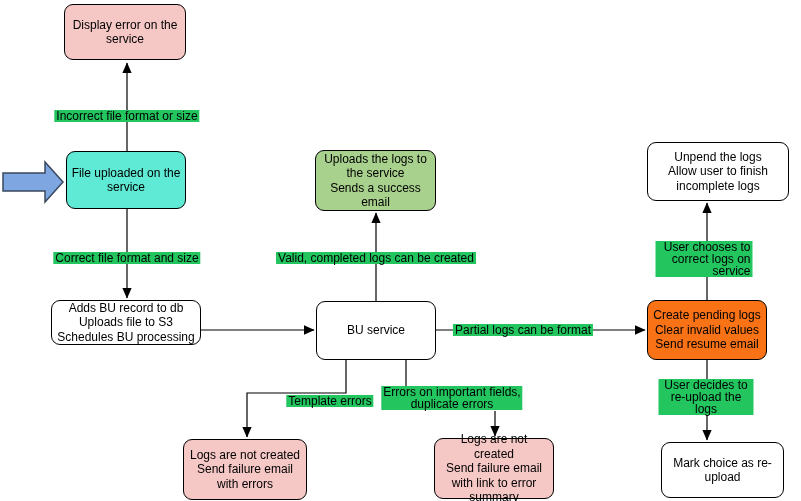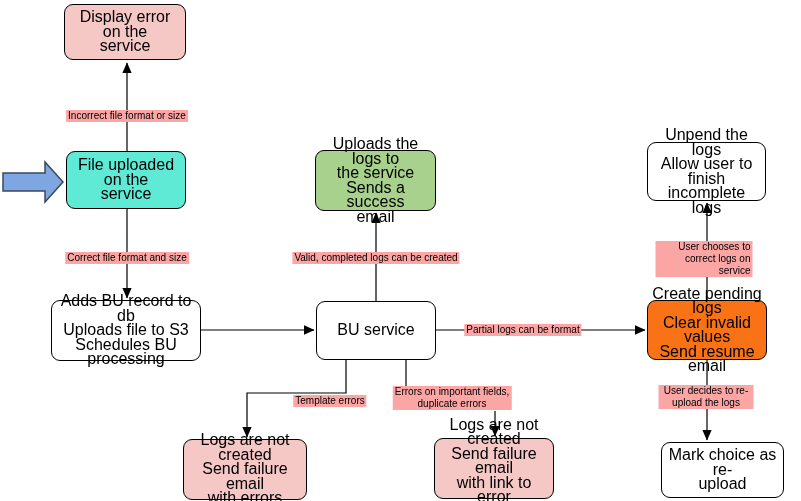--- a/index.html
+++ b/index.html
@@ -11,35 +11,35 @@
     overflow:hidden;
   }
   .layer{position:absolute;left:0;top:0;width:801px;height:501px;}
   .node{
     position:absolute;
     box-sizing:border-box;
     border:1.5px solid #000000;
     border-radius:9px;
     display:flex;align-items:center;justify-content:center;
     text-align:center;
-    font-size:16px;line-height:14.5px;
+    font-size:12px;line-height:14.5px;
     color:#000;
     white-space:pre-line;
     padding:2px 4px;
   }
   .fill-pink{background:#F5C8C6;}
   .fill-blue{background:#5eead4;}
   .fill-green{background:#A9D18E;}
   .fill-yellow{background:#f97316;}
   .fill-white{background:#FFFFFF;}
   .edge-label{
     position:absolute;
     transform:translate(-50%,-50%);
-    background:#fca5a5;
-    font-size:10px;line-height:12px;
+    background:#22c55e;
+    font-size:12px;line-height:12px;
     color:#000;
     white-space:pre-line;
     text-align:center;
     padding:0 2px;
   }
 </style>
 </head>
 <body>
 
 <div class="canvas">
@@ -64,32 +64,32 @@
     </g>
     <polygon points="3,173 45,173 45,162 63,182 45,202 45,191 3,191" fill="#7EA6E0" stroke="#3A4A5E" stroke-width="1.5"></polygon>
   </svg>
 
   <div class="node fill-pink" style="left:64px;  top:4px;   width:122px; height:56px;">Display error on the
 service</div>
 
   <div class="node fill-blue" style="left:66px;  top:151px; width:120px; height:58px;">File uploaded on the
 service</div>
 
-  <div class="node fill-white" style="left:51px;  top:300px; width:150px; height:61px;">Adds BU record to db
+  <div class="node fill-white" style="left:51px;  top:300px; width:150px; height:45px;">Adds BU record to db
 Uploads file to S3
 Schedules BU processing</div>
 
   <div class="node fill-white" style="left:316px; top:301px; width:120px; height:59px;">BU service</div>
 
   <div class="node fill-green" style="left:315px; top:150px; width:121px; height:61px;">Uploads the logs to
 the service
 Sends a success
 email</div>
 
-  <div class="node fill-white" style="left:647px; top:142px; width:119px; height:59px;">Unpend the logs
+  <div class="node fill-white" style="left:647px; top:142px; width:142px; height:59px;">Unpend the logs
 Allow user to finish
 incomplete logs</div>
 
   <div class="node fill-yellow" style="left:647px; top:300px; width:120px; height:60px;">Create pending logs
 Clear invalid values
 Send resume email</div>
 
   <div class="node fill-white" style="left:644px; top:442px; width:123px; height:56px;margin-left:17px;">Mark choice as re-
 upload</div>
 

